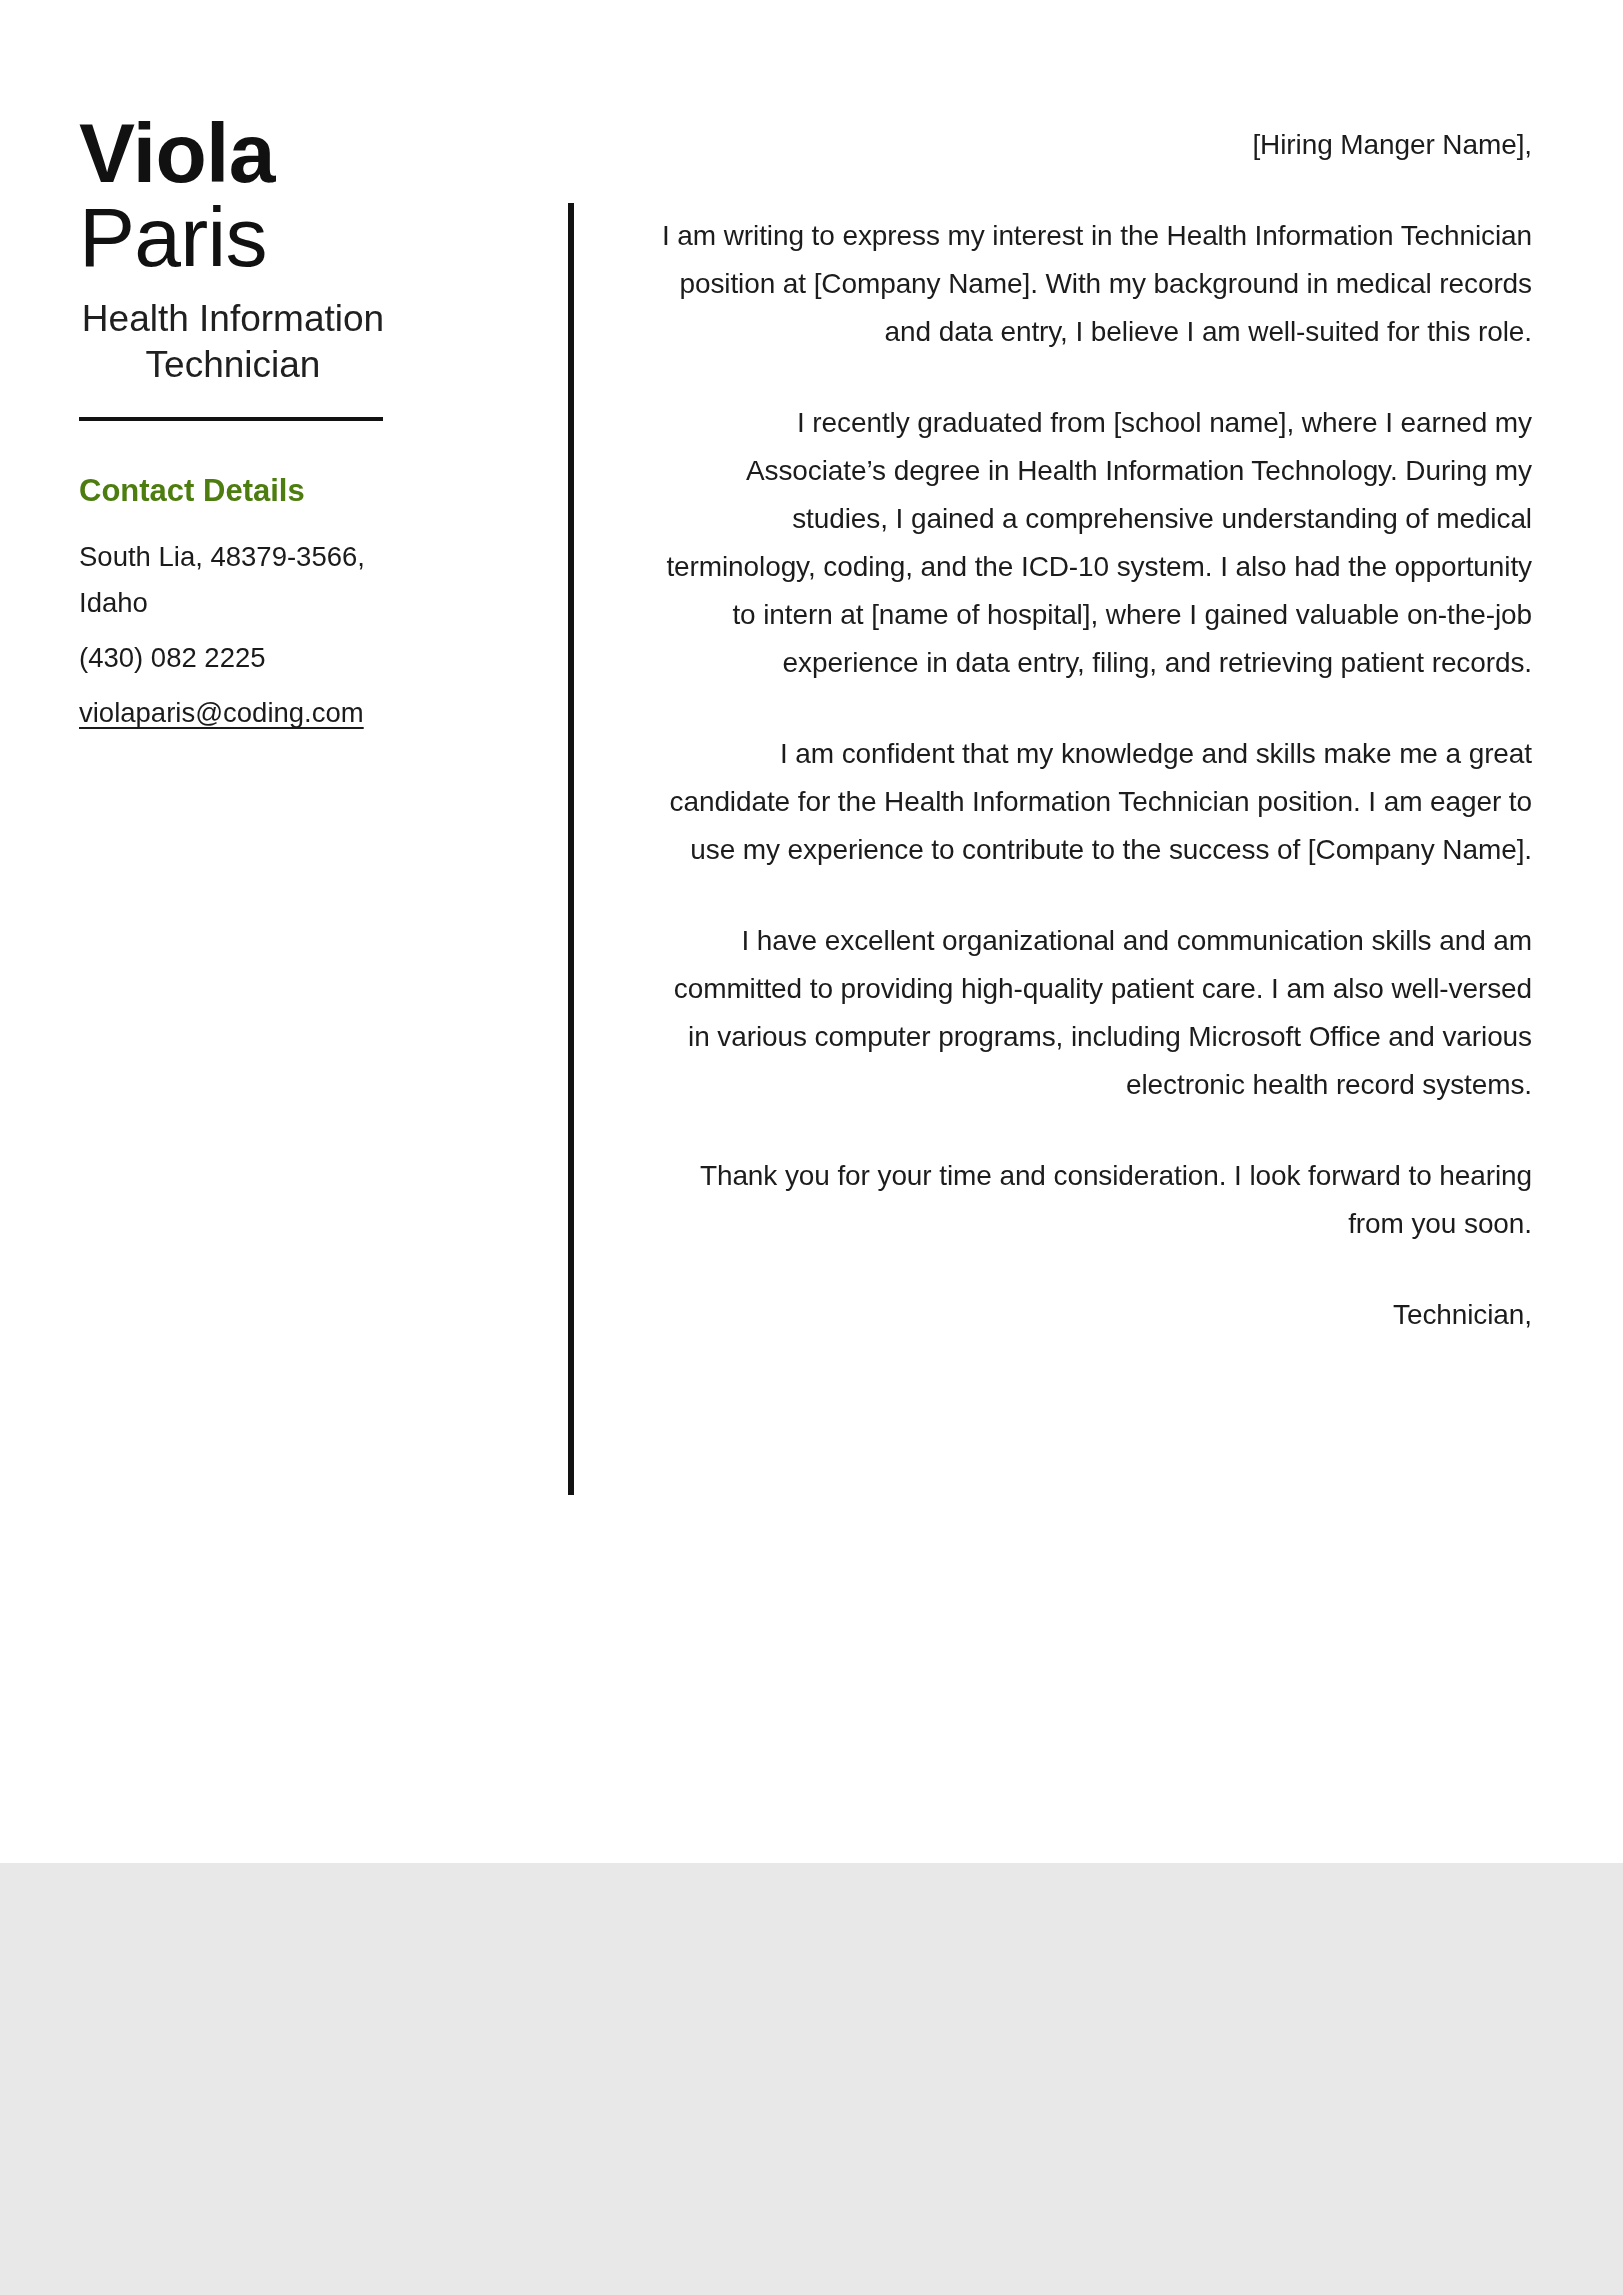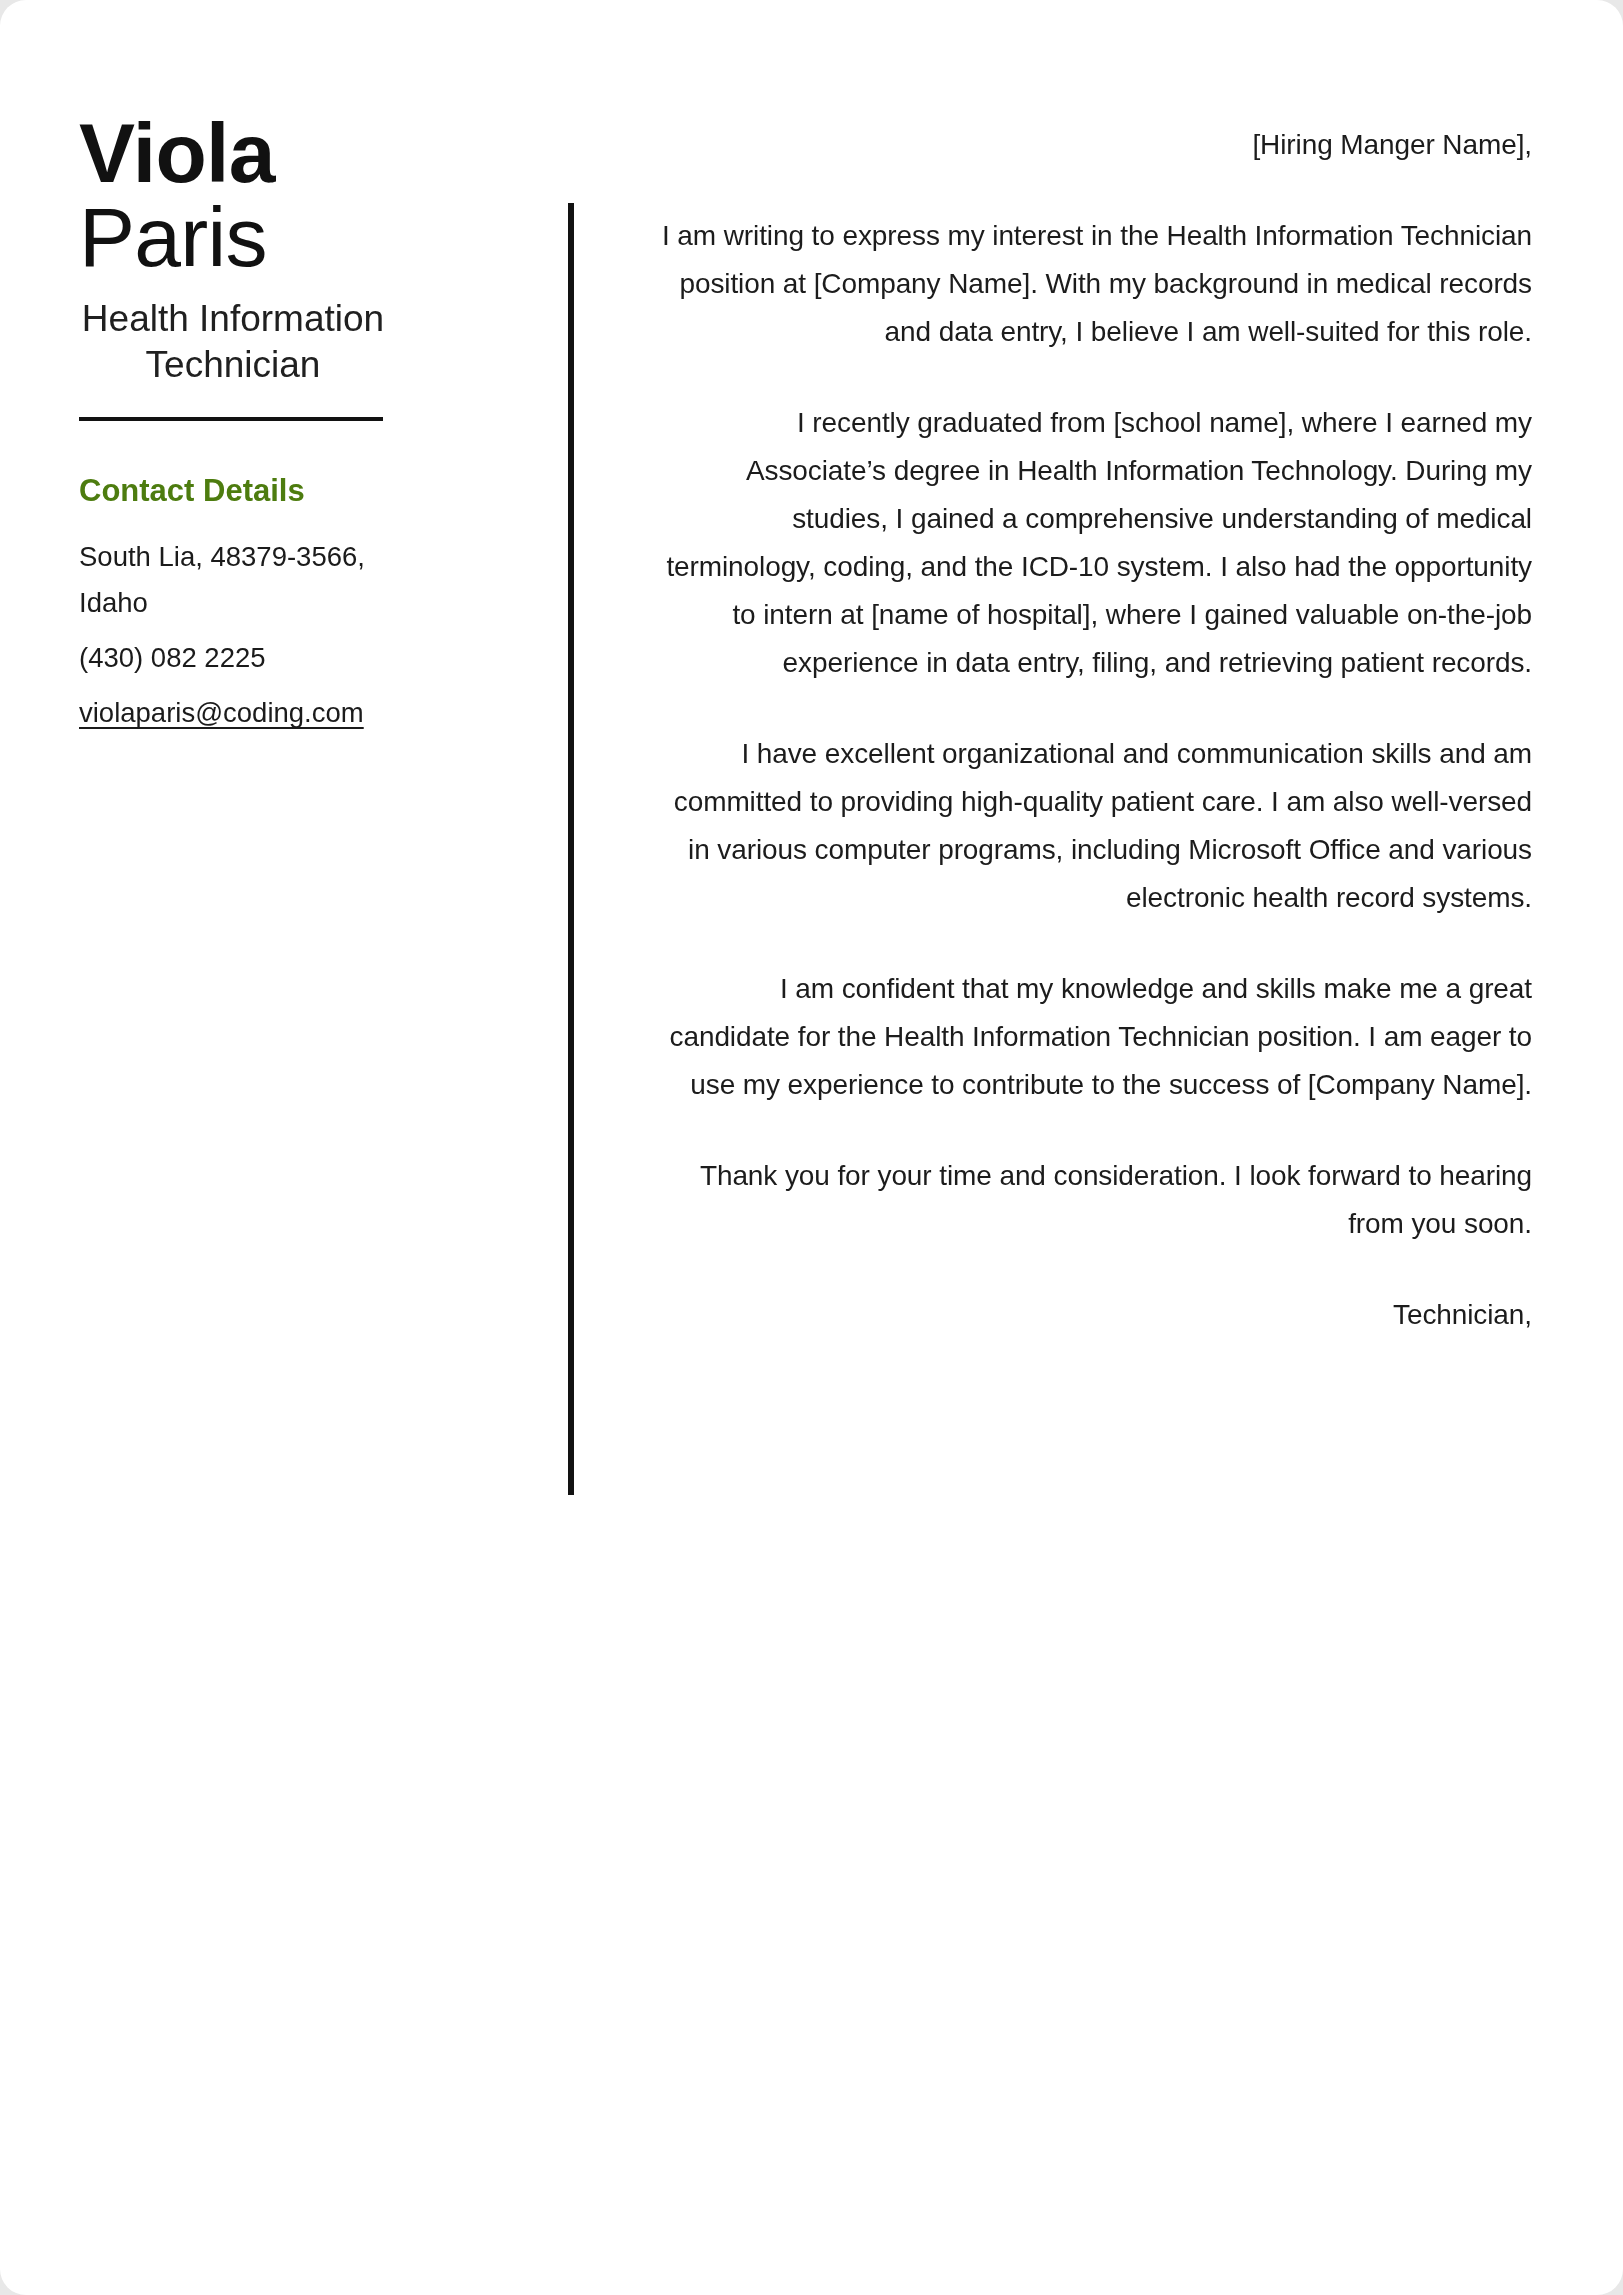--- a/index.html
+++ b/index.html
@@ -1,26 +1,25 @@
 <!DOCTYPE html>
 <html style="font-size:10.5px"><head>
 <meta charset="utf-8">
 <style>
   * { margin: 0; padding: 0; box-sizing: border-box; }
   html, body { background: #e8e8e8; }
   .page {
     position: relative;
     width: 1623px;
-    height: 2295px;
+    height: 1863px;
     margin: 0 auto;
     background: #ffffff;
     font-family: "Liberation Sans", "DejaVu Sans", sans-serif;
     color: #1b1b1b;
     overflow: hidden;
-    border-radius: 26px;
   }
 
   
   .sidebar {
     position: absolute;
     left: 79px;
     top: 111px;
     width: 308px;
   }
   .name {
@@ -120,22 +119,22 @@
     </div>
   </aside>
 
   <div class="vrule"></div>
 
   <main class="letter">
     <div class="para">[Hiring Manger Name],</div>
 
     <div class="para">I am writing to express my interest in the Health Information Technician position at [Company Name]. With my background in medical records and data entry, I believe I am well-suited for this role.</div>
     <div class="para">I recently graduated from [school name], where I earned my Associate’s degree in Health Information Technology. During my studies, I gained a comprehensive understanding of medical terminology, coding, and the ICD-10 system. I also had the opportunity to intern at [name of hospital], where I gained valuable on-the-job experience in data entry, filing, and retrieving patient records.</div>
+    <div class="para">I am confident that my knowledge and skills make me a great candidate for the Health Information Technician position. I am eager to use my experience to contribute to the success of [Company Name].</div>
     <div class="para">I have excellent organizational and communication skills and am committed to providing high-quality patient care. I am also well-versed in various computer programs, including Microsoft Office and various electronic health record systems.</div>
-    <div class="para">I am confident that my knowledge and skills make me a great candidate for the Health Information Technician position. I am eager to use my experience to contribute to the success of [Company Name].</div>
     <div class="para">Thank you for your time and consideration. I look forward to hearing from you soon.</div>
 
     <div class="para">
       <div>Technician,</div>
     </div>
   </main>
 
 </div>
 
 

